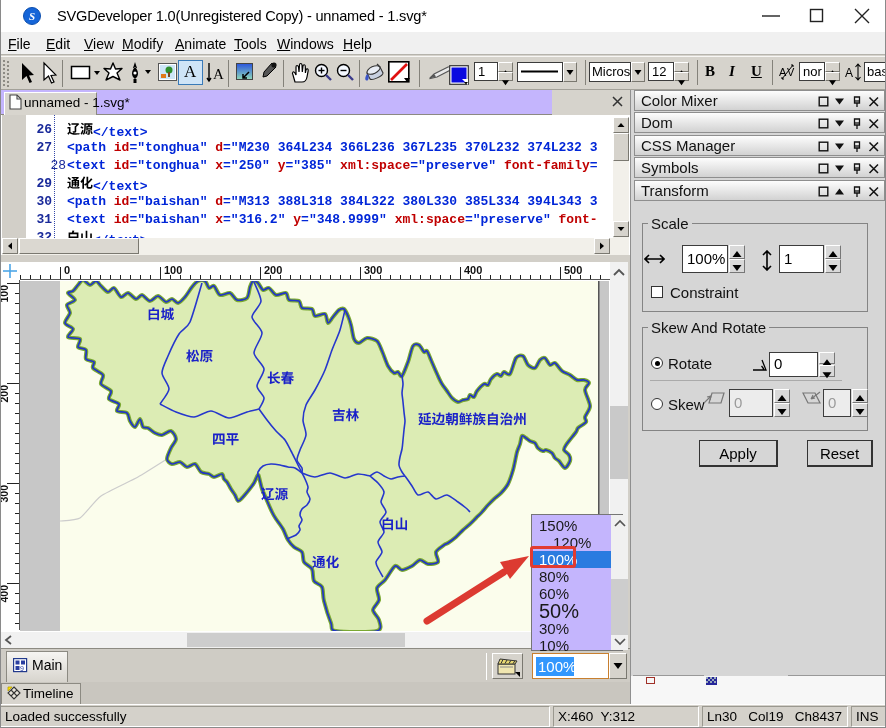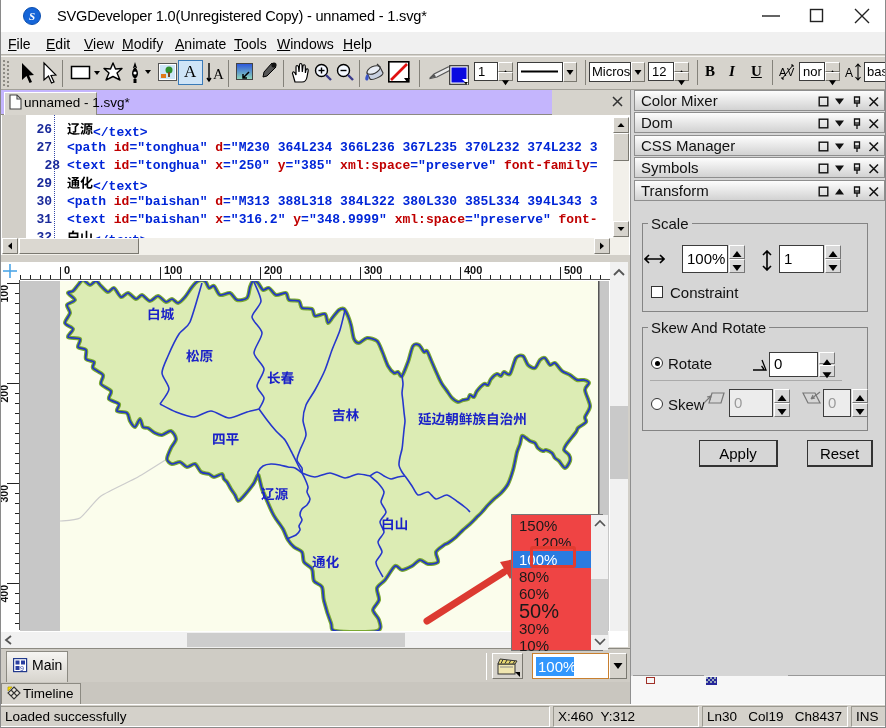--- a/index.html
+++ b/index.html
@@ -203,21 +203,21 @@
 <div class="ab" style="left:0;top:115px;width:630px;height:140px;background:#fff;border-left:1px solid #8c8a82;overflow:hidden">
     <div class="ab" style="left:1px;top:0;width:24px;height:123px;background:#d2cfc8"></div>
     <div class="ab" style="left:53px;top:0;width:1px;height:123px;border-left:1px dotted #3347a8"></div>
     <div class="ab" style="left:26px;top:7px;width:25px;text-align:right;font-family:'Liberation Mono';font-size:13px;font-weight:bold;color:#1a2a9a">26</div>
     <div class="ab" style="left:66px;top:7px;white-space:pre;font-family:'Liberation Mono';font-size:13px;font-weight:bold"><svg width="26" height="17" style="vertical-align:-3px">
         <path transform="translate(0.0,11.7) scale(0.01300,-0.01300)" d="M68 778C117 723 179 646 206 598L303 668C274 715 208 787 158 839ZM268 518H37V402H148V131C110 111 66 76 24 27L111 -99C141 -39 178 33 205 33C226 33 263 -1 308 -27C383 -69 468 -81 599 -81C706 -81 872 -74 944 -70C945 -34 966 29 981 63C878 48 713 38 605 38C490 38 395 44 327 86C303 99 284 112 268 123ZM588 550V207C588 193 583 189 564 188C546 188 478 188 425 191C441 160 458 113 464 81C547 80 609 82 654 98C699 114 712 142 712 204V520C798 583 882 668 946 744L865 805L838 799H344V684H736C692 635 638 584 588 550Z" fill="#000000"></path>
         <path transform="translate(13.0,11.7) scale(0.01300,-0.01300)" d="M588 383H819V327H588ZM588 518H819V464H588ZM499 202C474 139 434 69 395 22C422 8 467 -18 489 -36C527 16 574 100 605 171ZM783 173C815 109 855 25 873 -27L984 21C963 70 920 153 887 213ZM75 756C127 724 203 678 239 649L312 744C273 771 195 814 145 842ZM28 486C80 456 155 411 191 383L263 480C223 506 147 546 96 572ZM40 -12 150 -77C194 22 241 138 279 246L181 311C138 194 81 66 40 -12ZM482 604V241H641V27C641 16 637 13 625 13C614 13 573 13 538 14C551 -15 564 -58 568 -89C631 -90 677 -88 712 -72C747 -56 755 -27 755 24V241H930V604H738L777 670L664 690H959V797H330V520C330 358 321 129 208 -26C237 -39 288 -71 309 -90C429 77 447 342 447 520V690H641C636 664 626 633 616 604Z" fill="#000000"></path>
       </svg><span style="color:#0026d8">&lt;/text&gt;</span></div>
     <div class="ab" style="left:26px;top:25px;width:25px;text-align:right;font-family:'Liberation Mono';font-size:13px;font-weight:bold;color:#1a2a9a">27</div>
     <div class="ab" style="left:66px;top:25px;white-space:pre;font-family:'Liberation Mono';font-size:13px;font-weight:bold"><span style="color:#0026d8">&lt;path </span><span style="color:#c00000">id</span><span style="color:#0026d8">="tonghua" </span><span style="color:#c00000">d</span><span style="color:#0026d8">="M230 364L234 366L236 367L235 370L232 374L232 3</span></div>
-    <div class="ab" style="left:34px;top:43px;width:25px;text-align:right;font-family:'Liberation Mono';font-size:13px;font-weight:bold;color:#1a2a9a">28</div>
+    <div class="ab" style="left:40px;top:43px;width:25px;text-align:right;font-family:'Liberation Mono';font-size:13px;font-weight:normal;color:#1a2a9a">28</div>
     <div class="ab" style="left:66px;top:43px;white-space:pre;font-family:'Liberation Mono';font-size:13px;font-weight:bold"><span style="color:#0026d8">&lt;text </span><span style="color:#c00000">id</span><span style="color:#0026d8">="tonghua" </span><span style="color:#c00000">x</span><span style="color:#0026d8">="250" </span><span style="color:#c00000">y</span><span style="color:#0026d8">="385" </span><span style="color:#c00000">xml:space</span><span style="color:#0026d8">="preserve" </span><span style="color:#c00000">font-family</span><span style="color:#0026d8">=</span></div>
     <div class="ab" style="left:26px;top:61px;width:25px;text-align:right;font-family:'Liberation Mono';font-size:13px;font-weight:bold;color:#1a2a9a">29</div>
     <div class="ab" style="left:66px;top:61px;white-space:pre;font-family:'Liberation Mono';font-size:13px;font-weight:bold"><svg width="26" height="17" style="vertical-align:-3px">
         <path transform="translate(0.0,11.7) scale(0.01300,-0.01300)" d="M46 742C105 690 185 617 221 570L307 652C268 697 186 766 127 814ZM274 467H33V356H159V117C116 97 69 60 25 16L98 -85C141 -24 189 36 221 36C242 36 275 5 315 -18C385 -58 467 -69 591 -69C698 -69 865 -63 943 -59C945 -28 962 26 975 56C870 42 703 33 595 33C486 33 396 39 331 78C307 92 289 105 274 115ZM370 818V727H727C701 707 673 688 645 672C599 691 552 709 513 723L436 659C480 642 531 620 579 598H361V80H473V231H588V84H695V231H814V186C814 175 810 171 799 171C788 171 753 170 722 172C734 146 747 106 752 77C812 77 856 78 887 94C919 110 928 135 928 184V598H794L796 600L743 627C810 668 875 718 925 767L854 824L831 818ZM814 512V458H695V512ZM473 374H588V318H473ZM473 458V512H588V458ZM814 374V318H695V374Z" fill="#000000"></path>
         <path transform="translate(13.0,11.7) scale(0.01300,-0.01300)" d="M284 854C228 709 130 567 29 478C52 450 91 385 106 356C131 380 156 408 181 438V-89H308V241C336 217 370 181 387 158C424 176 462 197 501 220V118C501 -28 536 -72 659 -72C683 -72 781 -72 806 -72C927 -72 958 1 972 196C937 205 883 230 853 253C846 88 838 48 794 48C774 48 697 48 677 48C637 48 631 57 631 116V308C751 399 867 512 960 641L845 720C786 628 711 545 631 472V835H501V368C436 322 371 284 308 254V621C345 684 379 750 406 814Z" fill="#000000"></path>
       </svg><span style="color:#0026d8">&lt;/text&gt;</span></div>
     <div class="ab" style="left:26px;top:79px;width:25px;text-align:right;font-family:'Liberation Mono';font-size:13px;font-weight:bold;color:#1a2a9a">30</div>
     <div class="ab" style="left:66px;top:79px;white-space:pre;font-family:'Liberation Mono';font-size:13px;font-weight:bold"><span style="color:#0026d8">&lt;path </span><span style="color:#c00000">id</span><span style="color:#0026d8">="baishan" </span><span style="color:#c00000">d</span><span style="color:#0026d8">="M313 388L318 384L322 380L330 385L334 394L343 3</span></div>
     <div class="ab" style="left:26px;top:97px;width:25px;text-align:right;font-family:'Liberation Mono';font-size:13px;font-weight:bold;color:#1a2a9a">31</div>
     <div class="ab" style="left:66px;top:97px;white-space:pre;font-family:'Liberation Mono';font-size:13px;font-weight:bold"><span style="color:#0026d8">&lt;text </span><span style="color:#c00000">id</span><span style="color:#0026d8">="baishan" </span><span style="color:#c00000">x</span><span style="color:#0026d8">="316.2" </span><span style="color:#c00000">y</span><span style="color:#0026d8">="348.9999" </span><span style="color:#c00000">xml:space</span><span style="color:#0026d8">="preserve" </span><span style="color:#c00000">font-</span></div>
@@ -418,21 +418,21 @@
     </svg>
     <div class="ab" style="left:187px;top:1px;width:218px;height:14px;background:#cdcdcd"></div>
   </div>
 <div class="ab" style="left:628px;top:262px;width:2px;height:385px;background:#d2cfc8"></div>
 <svg class="ab" style="left:410px;top:540px;z-index:40" width="130" height="95">
     <g transform="translate(-410,-540)">
       <path d="M427,621 L504,572" stroke="#dc3a31" stroke-width="7" stroke-linecap="round"></path>
       <path d="M529,556 L500,562 L510,579 Z" fill="#dc3a31"></path>
     </g>
   </svg>
-<div class="ab" style="left:511px;top:514px;width:92px;height:137px;background:#ef4444;border:1px solid #767676;z-index:50">
+<div class="ab" style="left:531px;top:514px;width:92px;height:137px;background:#c4b5fd;border:1px solid #767676;z-index:50">
     <div class="ab" style="left:1px;top:2px;width:78px;height:17px;color:#1a1a1a;font-size:15px;padding-left:6px;line-height:17px">150%</div>
     <div class="ab" style="left:1px;top:19px;width:78px;height:17px;color:#1a1a1a;font-size:15px;padding-left:20px;line-height:17px">120%</div>
     <div class="ab" style="left:1px;top:36px;width:78px;height:17px;background:#2a7be0;color:#fff;font-size:15px;padding-left:6px;line-height:17px">100%</div>
     <div class="ab" style="left:1px;top:53px;width:78px;height:17px;color:#1a1a1a;font-size:15px;padding-left:6px;line-height:17px">80%</div>
     <div class="ab" style="left:1px;top:70px;width:78px;height:17px;color:#1a1a1a;font-size:15px;padding-left:6px;line-height:17px">60%</div>
     <div class="ab" style="left:1px;top:88px;width:78px;height:17px;color:#1a1a1a;font-size:20px;padding-left:6px;line-height:17px">50%</div>
     <div class="ab" style="left:1px;top:105px;width:78px;height:17px;color:#1a1a1a;font-size:15px;padding-left:6px;line-height:17px">30%</div>
     <div class="ab" style="left:1px;top:122px;width:78px;height:17px;color:#1a1a1a;font-size:15px;padding-left:6px;line-height:17px">10%</div>
     <div class="ab" style="left:79px;top:0;width:17px;height:135px;background:#f0f0f0">
       <svg class="ab" style="left:3px;top:4px" width="12" height="10">

